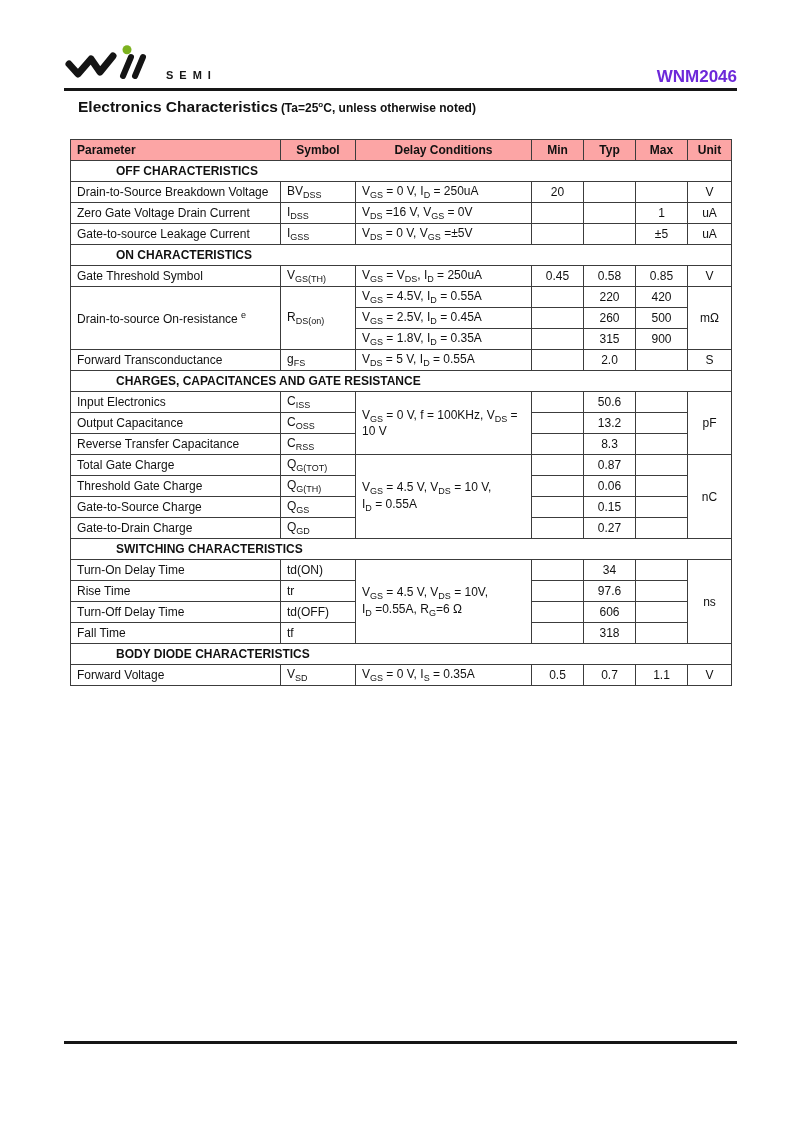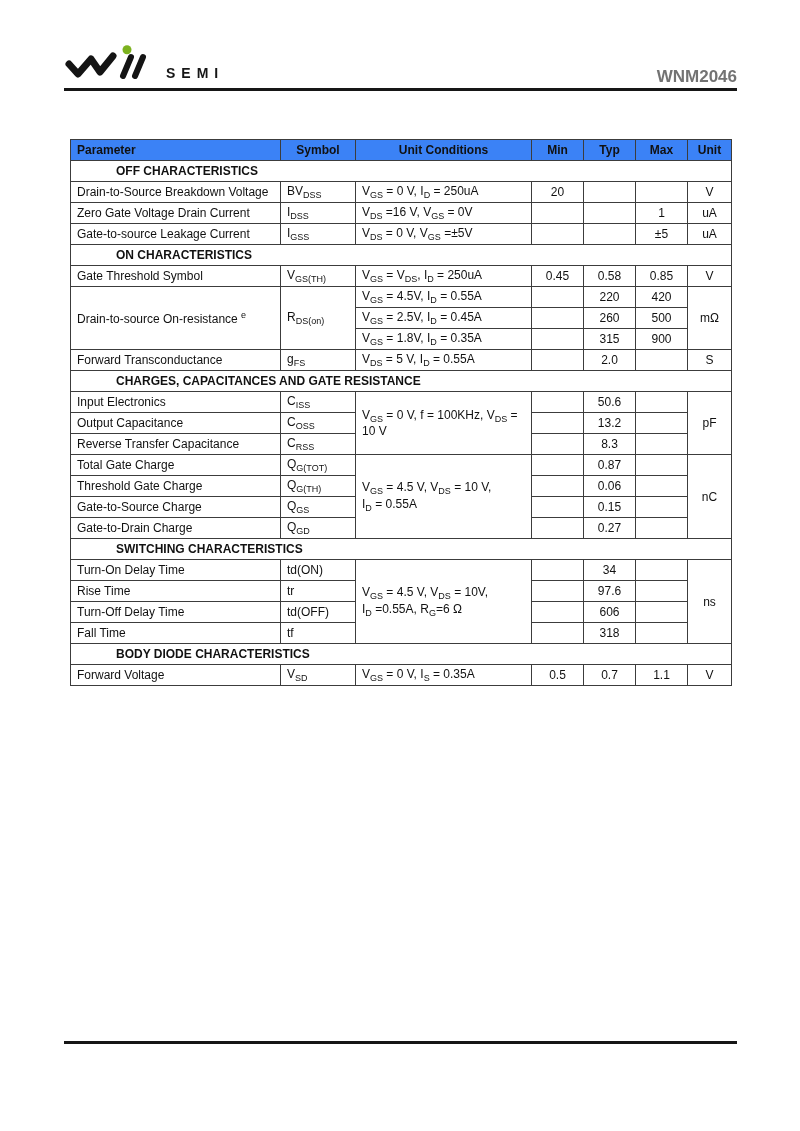--- a/index.html
+++ b/index.html
@@ -7,38 +7,38 @@
   .page {
     position:relative; width:800px; height:1131px; background:#ffffff;
     font-family:"Liberation Sans", sans-serif; color:#111; overflow:hidden;
   }
   
   .doc-header {
     position:absolute; left:64px; top:44px; width:673px; height:47px;
     border-bottom:3px solid #161616;
   }
   .logo { position:absolute; left:0; bottom:3px; display:flex; align-items:flex-end; }
-  .logo-semi { font-weight:bold; font-size:14px; letter-spacing:6px; color:#161616; margin-left:12px; padding-bottom:4px; }
-  .part-number { position:absolute; right:0; bottom:1px; font-weight:bold; font-size:17px; color:#737373; }
+  .logo-semi { font-weight:bold; font-size:11px; letter-spacing:6px; color:#161616; margin-left:12px; padding-bottom:4px; }
+  .part-number { position:absolute; right:0; bottom:1px; font-weight:bold; font-size:17px; color:#6d28d9; }
   
   .title { position:absolute; left:78px; top:98px; white-space:nowrap; }
   .t-main { font-weight:bold; font-size:15.5px; }
   .t-cond { font-weight:bold; font-size:12px; margin-left:3px; }
   .t-cond sup { font-size:8px; }
   
   table.char {
     position:absolute; left:70px; top:139px; width:661px;
     border-collapse:collapse; table-layout:fixed;
   }
   th, td {
     border:1px solid #3c3c3c; font-size:12px; height:21px;
     padding:0 6px; text-align:center; vertical-align:middle;
     white-space:pre-line; overflow:hidden;
   }
-  thead th { background:#3b82f6; font-weight:bold; }
+  thead th { background:#fca5a5; font-weight:bold; }
   thead th:first-child { text-align:left; }
   td.al { text-align:left;margin-left:17px; }
   tr.section td { font-weight:bold; text-align:left;padding-left:45px; }
   sub { font-size:9px; }
   sup { font-size:9px; }
   
   .footer-rule { position:absolute; left:64px; top:1041px; width:673px; height:3px; background:#161616; }
   .footer-row { position:absolute; left:77px; top:1047px; width:660px; height:16px; font-size:12px; font-weight:bold; }
   .f-left  { position:absolute; left:0; }
   .f-center{ position:absolute; left:0; right:0; text-align:center; }
@@ -55,36 +55,39 @@
         <path d="M5 19 L14 29 L27 14 L36 27 L49 11" fill="none" stroke="#141414" stroke-width="7" stroke-linecap="round" stroke-linejoin="round"></path>
         <path d="M59 31 L67 12" fill="none" stroke="#141414" stroke-width="6" stroke-linecap="round"></path>
         <path d="M71 31 L79 12" fill="none" stroke="#141414" stroke-width="6" stroke-linecap="round"></path>
         <circle cx="63" cy="4.8" r="4.5" fill="#7cb21e"></circle>
       </svg>
       <span class="logo-semi">SEMI</span>
     </div>
     <div class="part-number">WNM2046</div>
   </header>
 
+  <div class="title">
+    <span class="t-main">Electronics Characteristics</span><span class="t-cond"><span>(Ta=25</span><sup>o</sup><span>C, unless otherwise noted)</span></span>
+  </div>
 
   <table class="char">
     <colgroup>
       <col style="width:210px">
         <col style="width:75px">
         <col style="width:176px">
       <col style="width:52px">
         <col style="width:52px">
         <col style="width:52px">
         <col style="width:44px">
     </colgroup>
     <thead>
         <tr>
           <th>Parameter</th>
           <th>Symbol</th>
-          <th>Unit Conditions</th>
+          <th>Delay Conditions</th>
           <th>Min</th>
           <th>Typ</th>
           <th>Max</th>
           <th>Unit</th>
         </tr>
       </thead>
     <tbody>
         <tr class="section">
           <td colspan="7">OFF CHARACTERISTICS</td>
         </tr>

